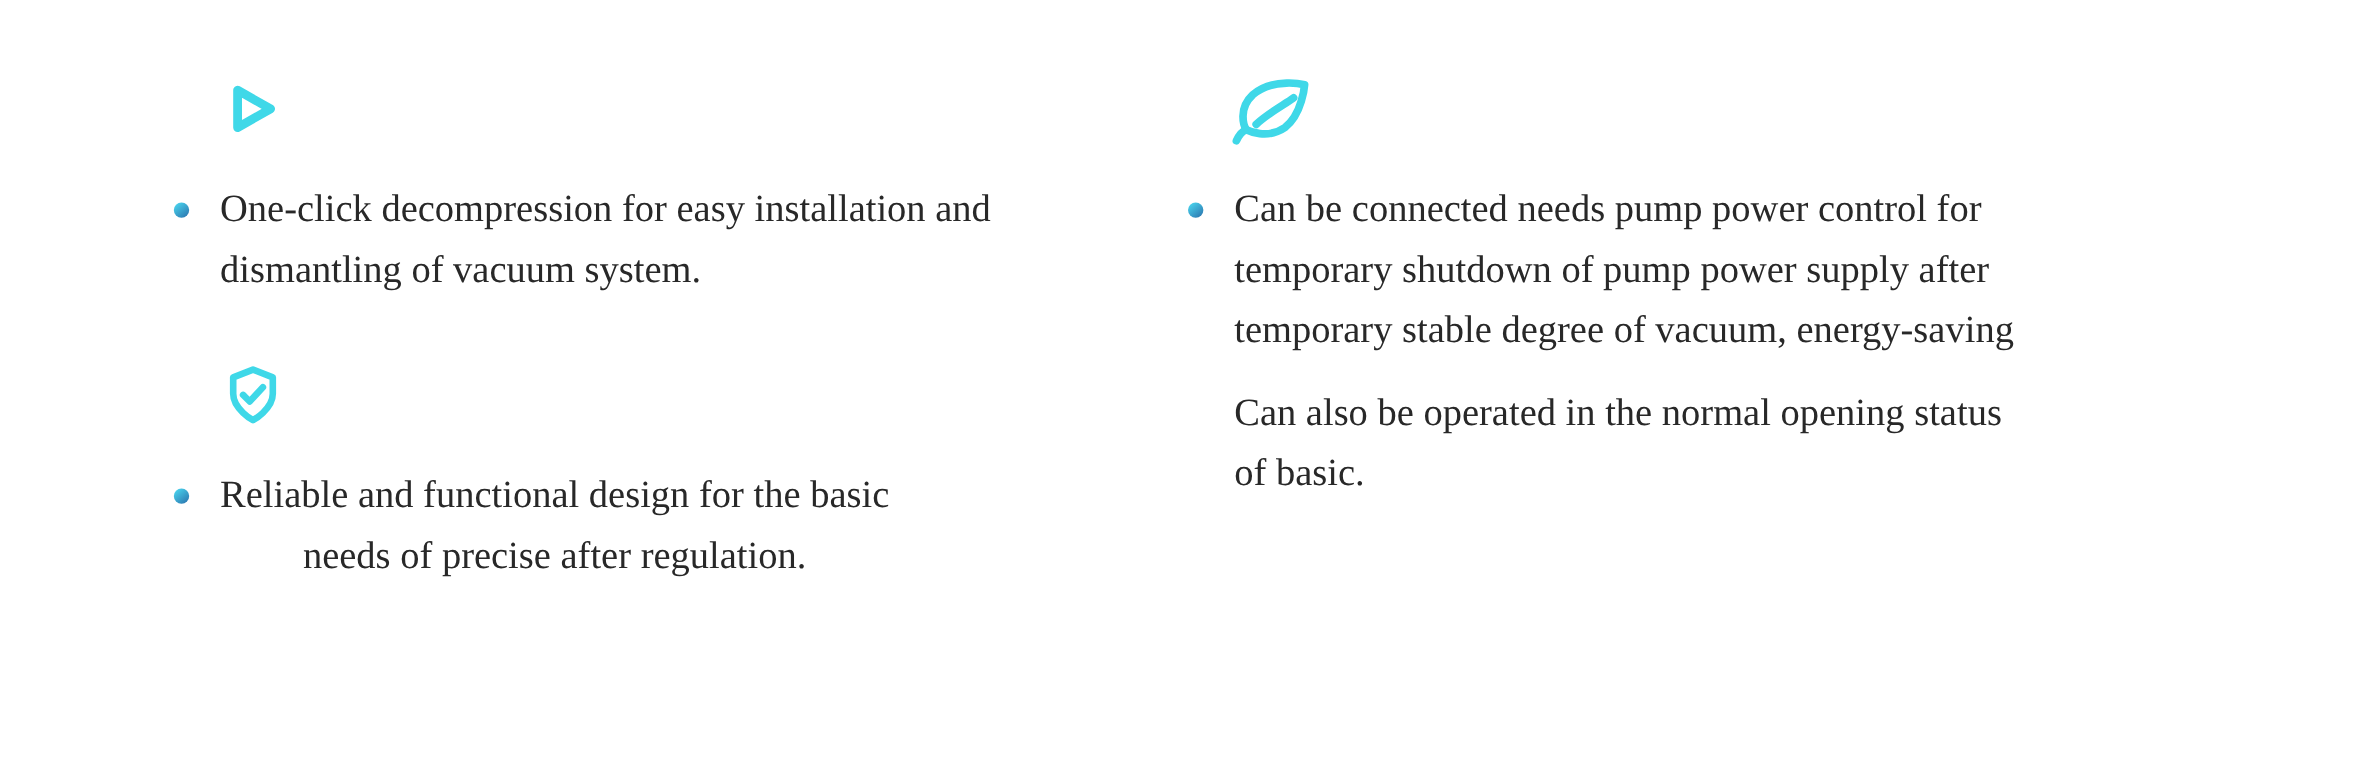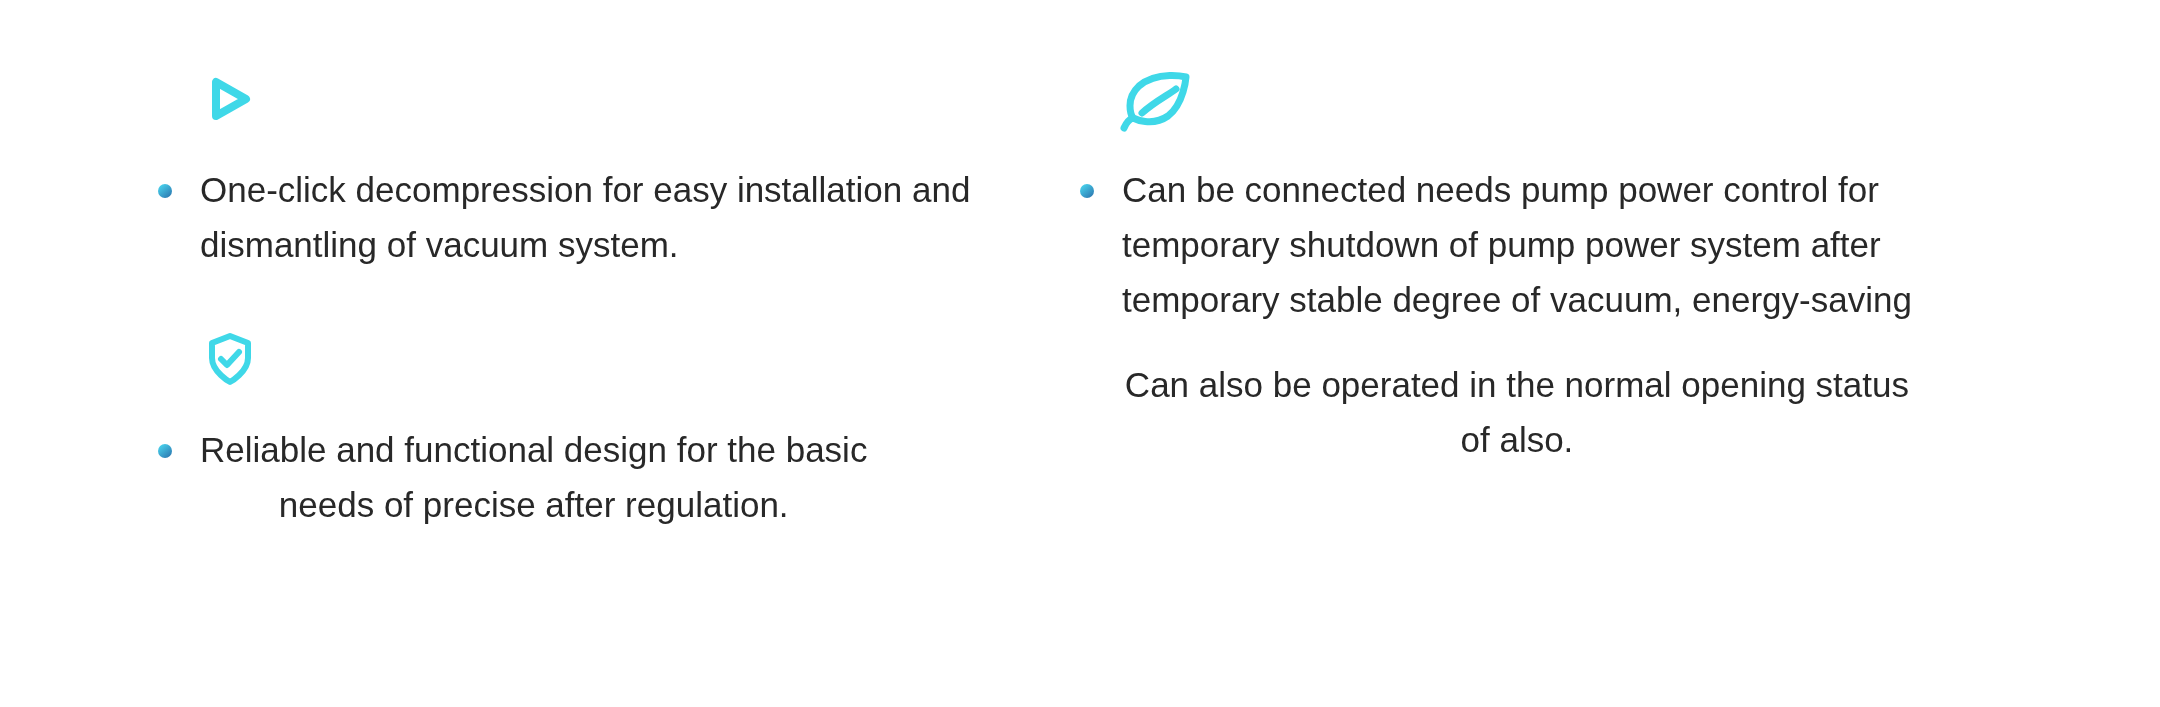--- a/index.html
+++ b/index.html
@@ -3,21 +3,21 @@
 <meta charset="utf-8">
 <style>
   * { margin: 0; padding: 0; box-sizing: border-box; }
   html, body {
     width: 2160px; height: 707px;
     background: var(--background, #ffffff);
     font-family: "Liberation Sans", sans-serif;
     color: var(--text, #282828);
     overflow: hidden;
   }
-  .canvas { position: relative; width: 2160px; height: 525px; }
+  .canvas { position: relative; width: 2160px; height: 525px; font-family: Liberation Serif, serif; }
 
   .feature-icon {
     position: absolute;
     color: var(--accent, #3FD8E8);
   }
   .feature-text {
     position: absolute;
   }
   .line {
     font-size: 35px;
@@ -28,21 +28,21 @@
   .bullet-item { position: relative; }
   .bullet-dot {
     position: absolute;
     left: -42px;
     top: 22px;
     width: 14px;
     height: 14px;
     border-radius: 50%;
     background: linear-gradient(140deg, var(--bullet-start, #47CDE9) 15%, var(--bullet-end, #2D7AB2) 90%);
   }
-  .para-gap { margin-top: 30px; text-align: center; }
+  .para-gap { margin-top: 20px; }
   svg { display: block; }
 </style>
 </head>
 <body>
 
 <div class="canvas">
 
   <div class="feature-icon" style="left:201px; top:70px;">
     <svg width="56" height="58" viewBox="0 0 56 58" fill="none">
       <path d="M15 12 L15 46 L45 29 Z" stroke="currentColor" stroke-width="8" stroke-linejoin="round" stroke-linecap="round" fill="none"></path>
@@ -77,22 +77,22 @@
       <path d="M68 9 C68 9 40 2 21 18 C7 31 13 47 15 50 C17 51 34 59 50 48 C66 36 68 9 68 9 Z" stroke="currentColor" stroke-width="7" stroke-linejoin="round" stroke-linecap="round" fill="none"></path>
       <path d="M24 45 C36 34 50 27 58 21" stroke="currentColor" stroke-width="7" stroke-linecap="round" fill="none"></path>
       <path d="M6 60 C9 53 12 51 15 50" stroke="currentColor" stroke-width="7" stroke-linecap="round" fill="none"></path>
     </svg>
   </div>
 
   <div class="feature-text" style="left:1122px; top:162px;">
     <div class="bullet-item">
       <span class="bullet-dot"></span>
       <div class="line">Can be connected needs pump power control for</div>
-      <div class="line">temporary shutdown of pump power system after</div>
+      <div class="line">temporary shutdown of pump power supply after</div>
       <div class="line">temporary stable degree of vacuum, energy-saving</div>
     </div>
     <div class="para-gap">
       <div class="line">Can also be operated in the normal opening status</div>
-      <div class="line">of also.</div>
+      <div class="line">of basic.</div>
     </div>
   </div>
 
 </div>
 
 </body></html>

